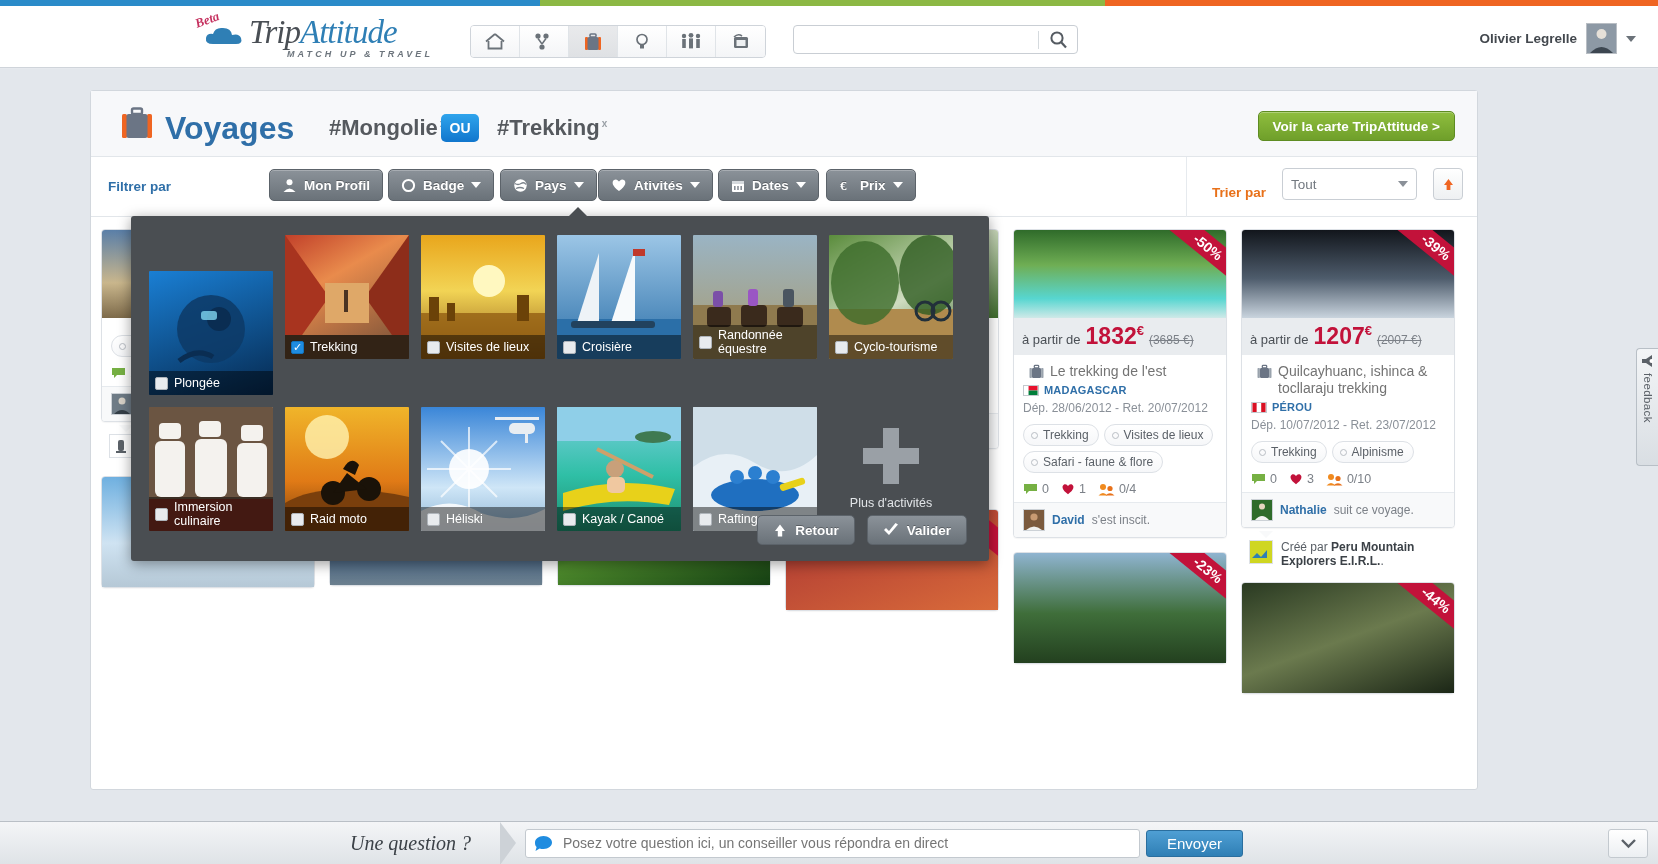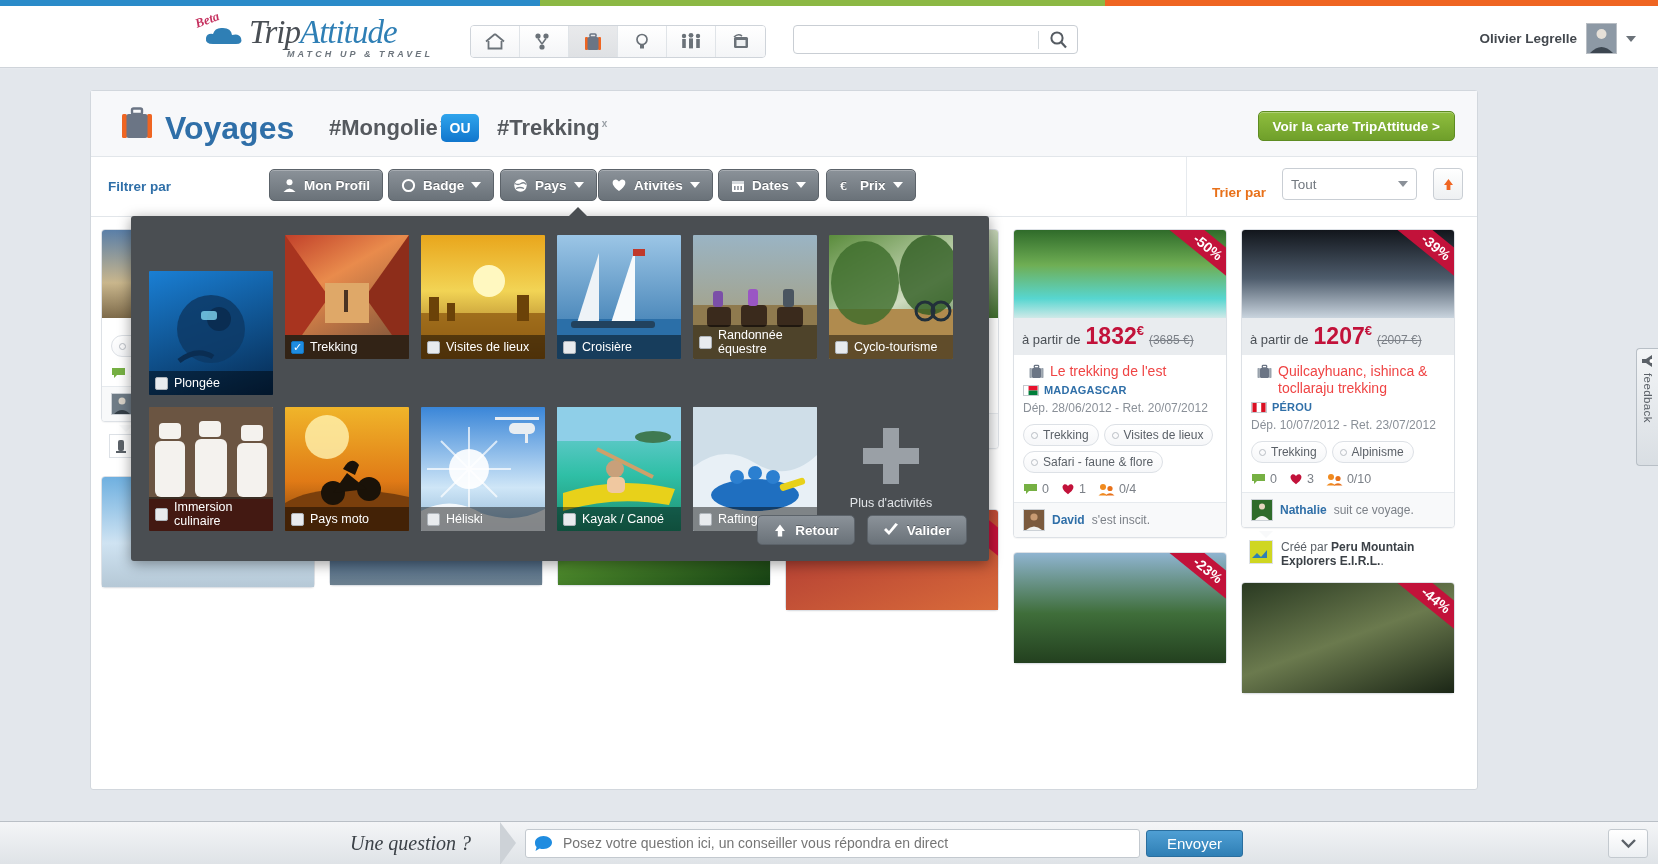--- a/index.html
+++ b/index.html
@@ -150,21 +150,21 @@
     display:flex; align-items:center; justify-content:center;
   }
   .price-bar {
     background:#e9ecef; padding:5px 8px; display:flex; align-items:baseline; gap:5px;
     font-size:13px; color:#4a4f55;
   }
   .price-main { font-size:23px; font-weight:bold; color:#c2123a; }
   .price-main sup { font-size:13px; }
   .price-old { color:#7c8188; font-size:12px; text-decoration:line-through; }
   .trip-body { padding:8px 9px 6px 9px; }
-  .trip-title { font-size:14px; color:#ef4444; line-height:17px; display:flex; gap:6px;padding-left:6px; }
+  .trip-title { font-size:14px; color:#737373; line-height:17px; display:flex; gap:6px;padding-left:6px; }
   .country { display:flex; align-items:center; gap:5px; margin-top:4px; }
   .flag { width:16px; height:11px; border:1px solid #c4c9ce; }
   .country-name { font-size:11px; font-weight:bold; color:#2f6fa8; letter-spacing:.2px; }
   .dates { font-size:12px; color:#8a9098; margin-top:5px; }
   .tags { margin-top:9px; display:flex; flex-wrap:wrap; gap:5px; }
   .tagpill {
     border:1px solid #dde1e6; border-radius:11px; background:linear-gradient(#fff,#f6f7f9);
     font-size:12px; color:#5b6168; padding:3px 9px 3px 7px; display:flex; align-items:center; gap:5px;
     cursor:pointer;
   }
@@ -1070,21 +1070,21 @@
         <path d="M0 96 q40 -24 124 -6 V124 H0 Z" fill="#7a3f0c"></path>
         <g fill="#1a1208">
           <circle cx="48" cy="86" r="12"></circle>
             <circle cx="84" cy="82" r="12"></circle>
           <path d="M48 86 L62 66 L82 82 Z"></path>
           <path d="M58 62 q8 -14 16 -4 l-4 10 Z"></path>
         </g>
       </svg>
       <div class="act-label">
         <span class="act-cb"></span>
-        <span>Pays moto</span>
+        <span>Raid moto</span>
       </div>
     </div>
 
     <div class="act-tile ph-heli">
       <svg width="124" height="124" viewBox="0 0 124 124">
         <circle cx="48" cy="62" r="20" fill="#ffffff" opacity=".9"></circle>
         <path d="M48 20 v84 M6 62 h84 M20 34 l56 56 M76 34 l-56 56" stroke="#ffffff" stroke-width="2" opacity=".7"></path>
         <g fill="#e8edf2">
             <rect x="88" y="16" width="26" height="11" rx="5"></rect>
             <rect x="74" y="10" width="44" height="3"></rect>

